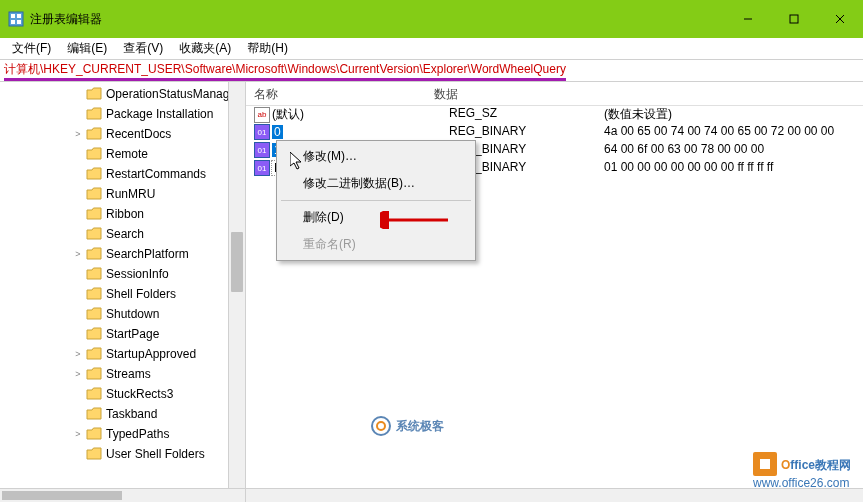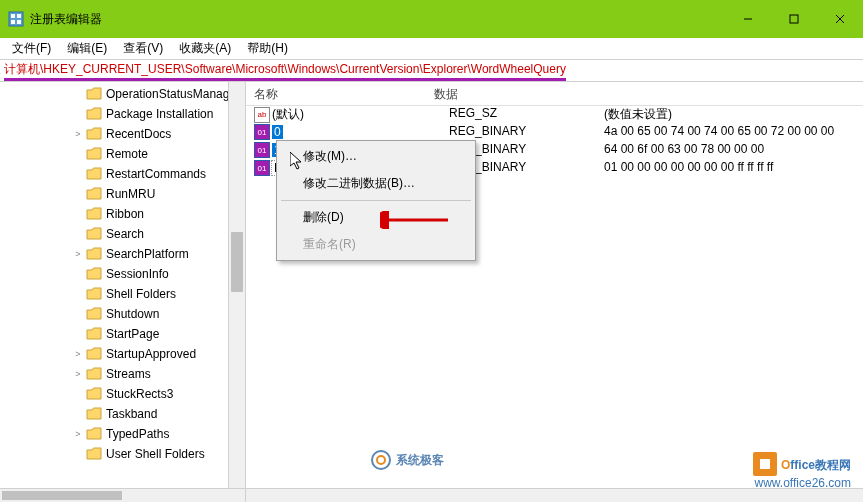--- a/index.html
+++ b/index.html
@@ -35,35 +35,35 @@
 .col-name { width: 180px; }
 .col-type { width: 140px; }
 .col-data { flex: 1; }
 .list-body .row { display: flex; height: 18px; align-items: flex-start; padding: 0; gap: 15px; }
 .list-body .row .cell { padding: 0 8px; white-space: nowrap; overflow: hidden; }
 .list-body .row .name-cell { width: 180px; display: flex; align-items: center; gap: 2px; }
 .list-body .row .type-cell { width: 140px; }
 .list-body .row .data-cell { flex: 1; }
 .val-icon { width: 16px; height: 16px; display: inline-flex; align-items: center; justify-content: center; font-size: 8px; border: 1px solid #888; }
 .val-icon.str { background: #fff; color: #c00; }
-.val-icon.bin { background: #a21caf; color: #fff; border-color: #2a5aa8; }
+.val-icon.bin { background: #8b5cf6; color: #fff; border-color: #2a5aa8; }
 .row.selected .name-cell .sel-label { background: #0078d7; color: #fff; padding: 0 2px; }
 .row.focusbox .name-cell .sel-label { outline: 1px dotted #999; padding: 0 2px; }
 
 .cursor-overlay { position: absolute; left: 290px; top: 152px; pointer-events: none; z-index: 50; }
 
 .context-menu { position: absolute; left: 276px; top: 140px; width: 200px; background: #f0f0f0; border: 1px solid #a0a0a0; box-shadow: 3px 3px 4px rgba(0,0,0,0.25); padding: 2px; z-index: 40; }
 .context-menu .cm-item { padding: 5px 24px; color: #000; cursor: pointer; }
 .context-menu .cm-item.disabled { color: #9a9a9a; cursor: default; }
 .context-menu .cm-sep { height: 1px; background: #c8c8c8; margin: 3px 2px; }
 
 .arrow-overlay { position: absolute; left: 380px; top: 211px; z-index: 45; pointer-events: none; }
 
-.watermark1 { position: absolute; left: 370px; top: 449px; display: flex; align-items: center; gap: 4px; color: #5b86b5; font-size: 18px; font-weight: bold; z-index: 2; }
-.watermark2 { position: absolute; right: 12px; bottom: 12px; text-align: right; z-index: 2; }
+.watermark1 { position: absolute; left: 370px; top: 415px; display: flex; align-items: center; gap: 4px; color: #5b86b5; font-size: 18px; font-weight: bold; z-index: 2; }
+.watermark2 { position: absolute; right: 12px; bottom: 12px; text-align: left; z-index: 2; }
 .watermark2 .line1 { font-size: 20px; font-weight: bold; }
 .watermark2 .line1 .o1 { color: #e88a1f; }
 .watermark2 .line1 .rest { color: #3a77b7; }
 .watermark2 .line2 { font-size: 12px; color: #3a77b7; }
 .wm2-icon { display:inline-block; width:24px; height:24px; background:#e88a1f; vertical-align:middle; margin-right:4px; border-radius:2px; position:relative; }
 .wm2-icon::after { content:""; position:absolute; width:10px; height:10px; background:#fff; top:7px; left:7px; }
 
 .bottom-scroll { position:absolute; left:0; right:0; bottom:0; height:14px; background:#f0f0f0; border-top:1px solid #d0d0d0; display:flex; }
 .bottom-scroll .bs-left { width:246px; border-right:1px solid #d0d0d0; position:relative;}
 .bottom-scroll .bs-right { flex:1; }

